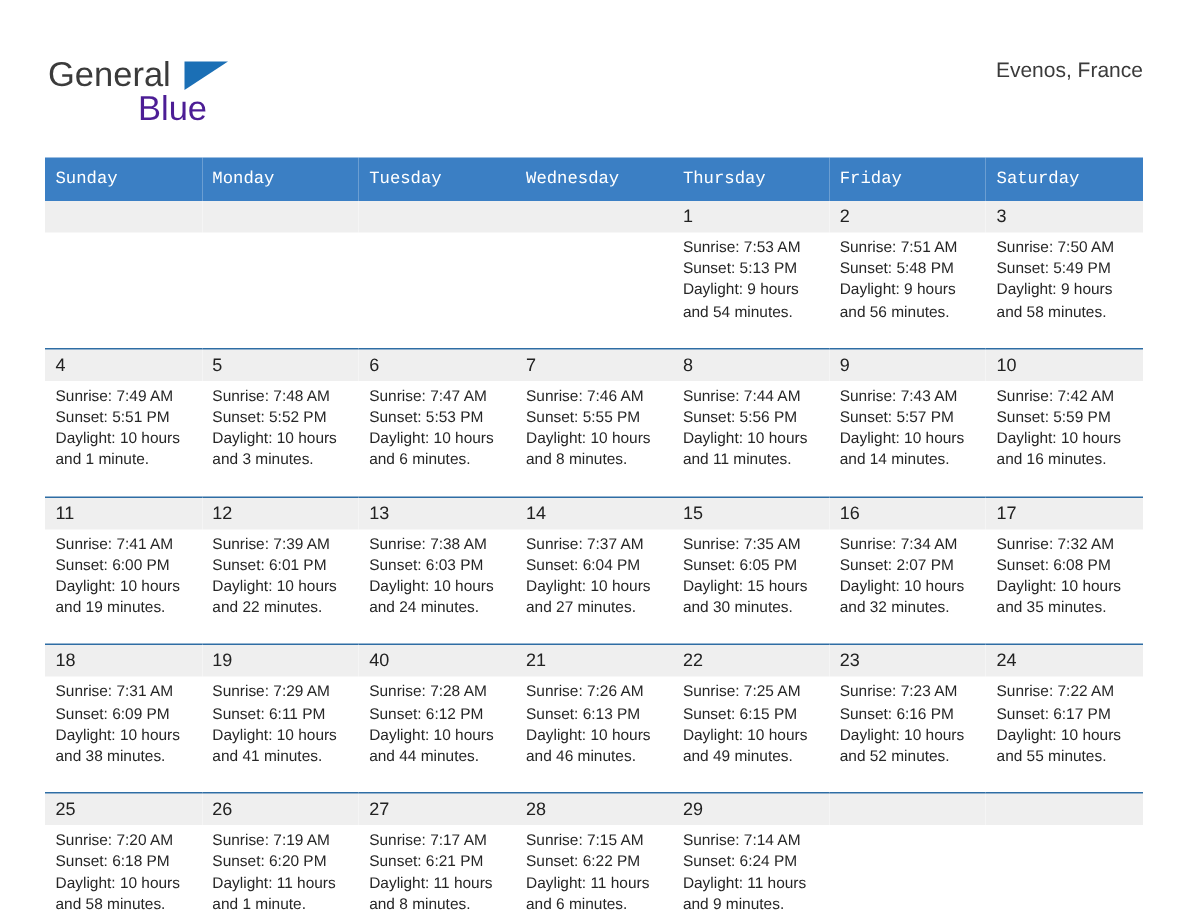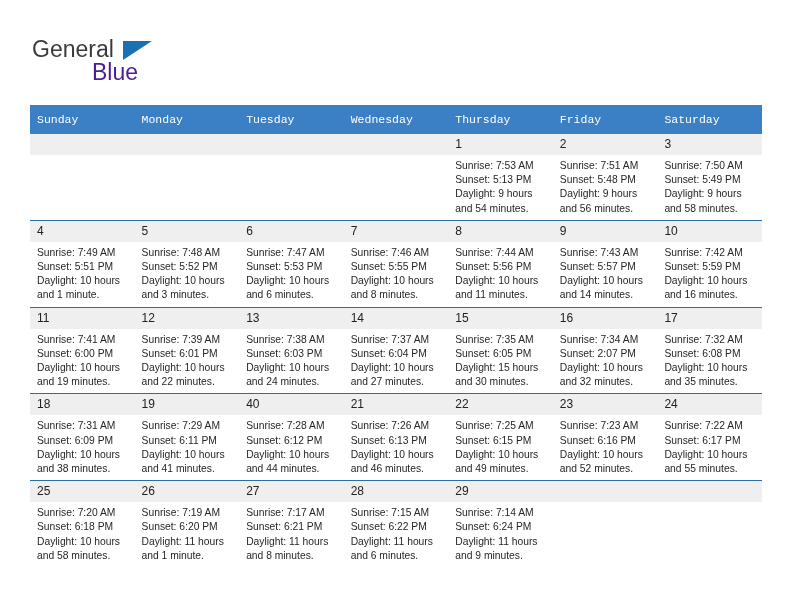--- a/index.html
+++ b/index.html
@@ -121,21 +121,21 @@
     font-size: 12px;
     color: #222222;
     padding: 3px 0 4px 7px;
     height: 14px;
     line-height: 14px;
   }
   .daynum.empty {
     color: transparent;
   }
   .cellbody {
-    padding: 4px 5px 4px 7px;
+    padding: 4px 5px 16px 7px;
     font-size: 10.3px;
     line-height: 14.2px;
     color: #262626;
     font-family: "Liberation Sans", sans-serif;
   }
   .cellbody div {
     white-space: nowrap;
   }
   .cellbody .dl {
     white-space: normal;
@@ -148,20 +148,21 @@
 
   <div class="top-bar">
 
     <div class="logo">
       <span class="logo-general">General</span>
       <span class="logo-tri"></span>
       <span class="logo-blue">Blue</span>
     </div>
 
     <div class="title-block">
+      <div class="cal-location">Evenos, France</div>
     </div>
 
   </div>
 
   <table class="cal">
     <thead>
       <tr>
         <th>Sunday</th>
         <th>Monday</th>
         <th>Tuesday</th>

